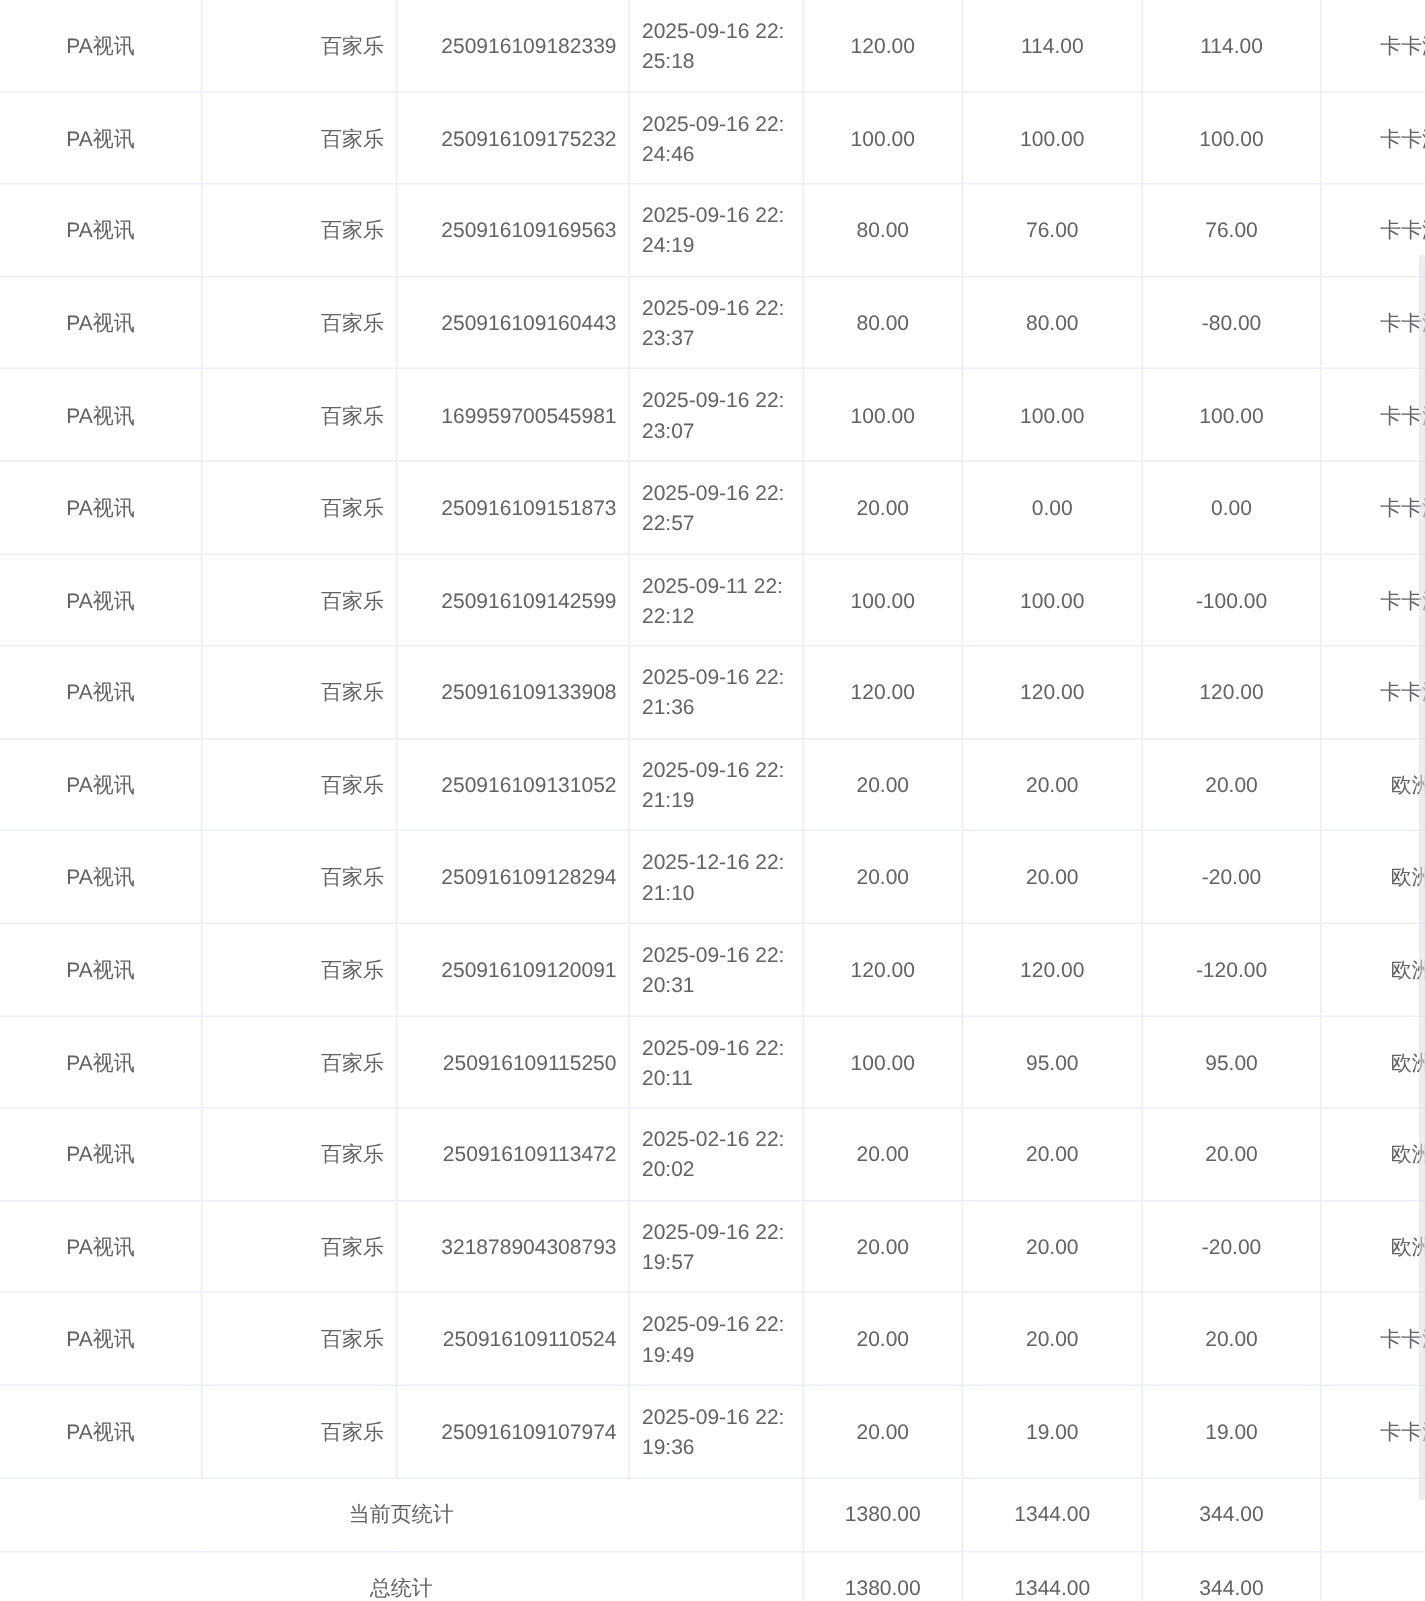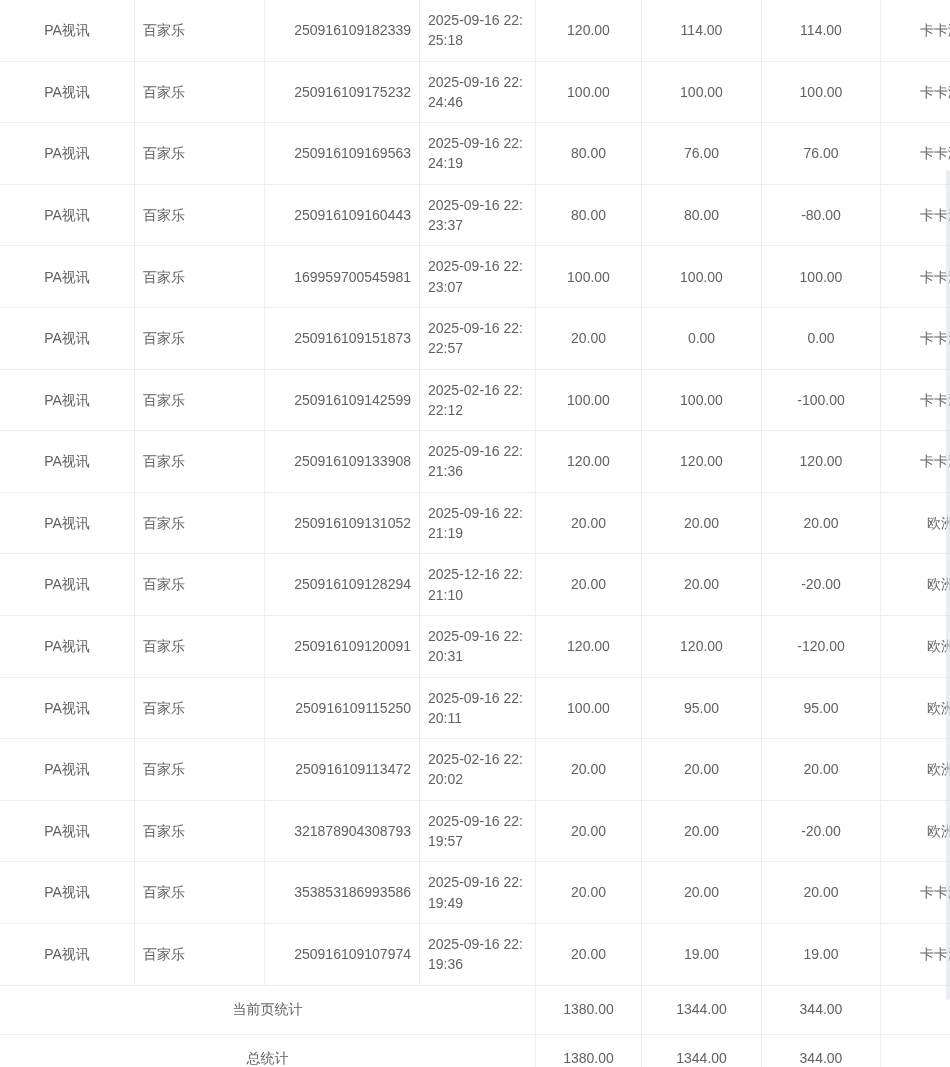--- a/index.html
+++ b/index.html
@@ -33,21 +33,21 @@
     line-height: 1.45;
     vertical-align: middle;
     background: #ffffff;
     word-break: break-all;
   }
   table.bet-table tr td:last-child {
     border-right: none;
   }
   
   .col-platform { width: 118px; text-align: center; padding-left: 28px; }
-  .col-game     { width: 113px; text-align: left; padding-left: 25px; }
+  .col-game     { width: 113px; text-align: right; padding-left: 25px; }
   .col-order    { width: 138px; text-align: right; padding-left: 6px; }
   .col-time     { width: 99px;  text-align: left; padding-left: 6px; }
   .col-bet      { width: 89px;  text-align: center; }
   .col-valid    { width: 103px; text-align: center; }
   .col-win      { width: 102px; text-align: center; }
   .col-detail   { width: 182px; text-align: center; padding-left: 6px; padding-right: 6px; }
 
   tr.row-height td { height: 40px; }
 
   .summary-label {
@@ -131,21 +131,21 @@
           <td class="col-time">2025-09-16 22:22:57</td>
           <td class="col-bet">20.00</td>
           <td class="col-valid">0.00</td>
           <td class="col-win">0.00</td>
           <td class="col-detail">卡卡湾厅 百家乐 闲</td>
         </tr>
         <tr class="row-height">
           <td class="col-platform">PA视讯</td>
           <td class="col-game">百家乐</td>
           <td class="col-order">250916109142599</td>
-          <td class="col-time">2025-02-16 22:22:12</td>
+          <td class="col-time">2025-09-11 22:22:12</td>
           <td class="col-bet">100.00</td>
           <td class="col-valid">100.00</td>
           <td class="col-win">-100.00</td>
           <td class="col-detail">卡卡湾厅 百家乐 庄</td>
         </tr>
         <tr class="row-height">
           <td class="col-platform">PA视讯</td>
           <td class="col-game">百家乐</td>
           <td class="col-order">250916109133908</td>
           <td class="col-time">2025-09-16 22:21:36</td>
@@ -210,21 +210,21 @@
           <td class="col-order">321878904308793</td>
           <td class="col-time">2025-09-16 22:19:57</td>
           <td class="col-bet">20.00</td>
           <td class="col-valid">20.00</td>
           <td class="col-win">-20.00</td>
           <td class="col-detail">欧洲厅 百家乐 闲</td>
         </tr>
         <tr class="row-height">
           <td class="col-platform">PA视讯</td>
           <td class="col-game">百家乐</td>
-          <td class="col-order">353853186993586</td>
+          <td class="col-order">250916109110524</td>
           <td class="col-time">2025-09-16 22:19:49</td>
           <td class="col-bet">20.00</td>
           <td class="col-valid">20.00</td>
           <td class="col-win">20.00</td>
           <td class="col-detail">卡卡湾厅 百家乐 闲</td>
         </tr>
         <tr class="row-height">
           <td class="col-platform">PA视讯</td>
           <td class="col-game">百家乐</td>
           <td class="col-order">250916109107974</td>

